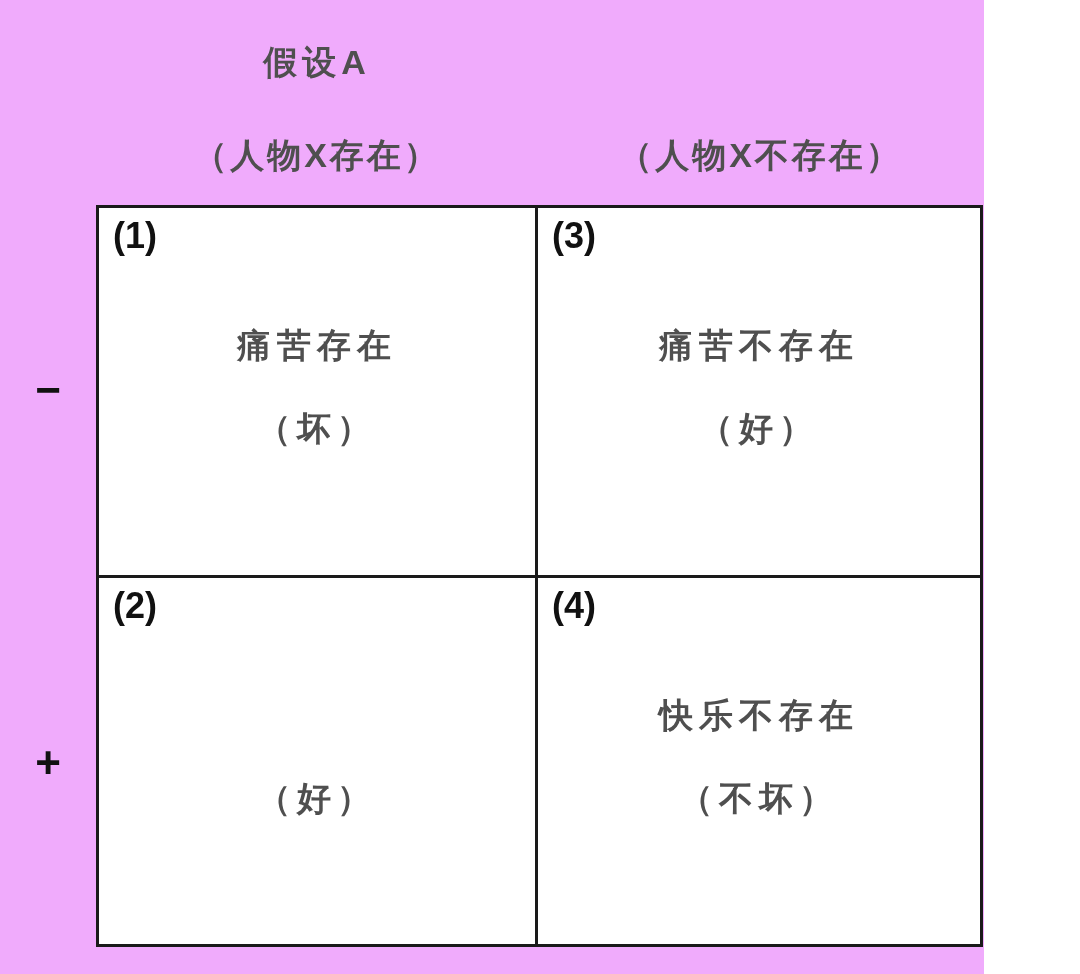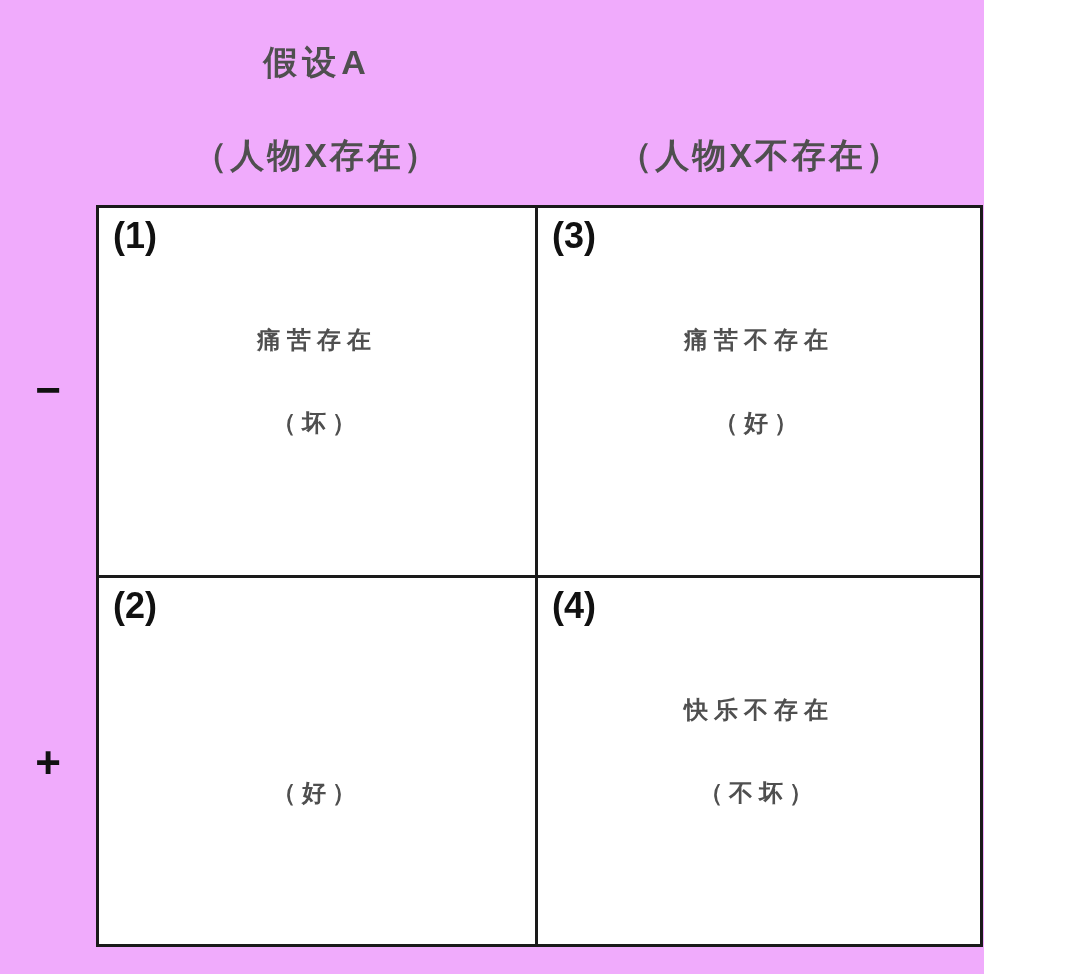--- a/index.html
+++ b/index.html
@@ -52,21 +52,21 @@
     font-weight: bold;
     color: #111111;
     line-height: 1.1;
   }
   .cell-line {
     position: absolute;
     left: 0;
     width: 100%;
     text-align: center;
     color: #4f4f4f;
-    font-size: 24px;
+    font-size: 34px;
     font-weight: 600;
     letter-spacing: 6px;
     line-height: 1;
     white-space: nowrap;
   }
   .cell-line1 { top: 120px; }
   .cell-line2 { top: 203px; }
 
   .axis-label {
     position: absolute;

